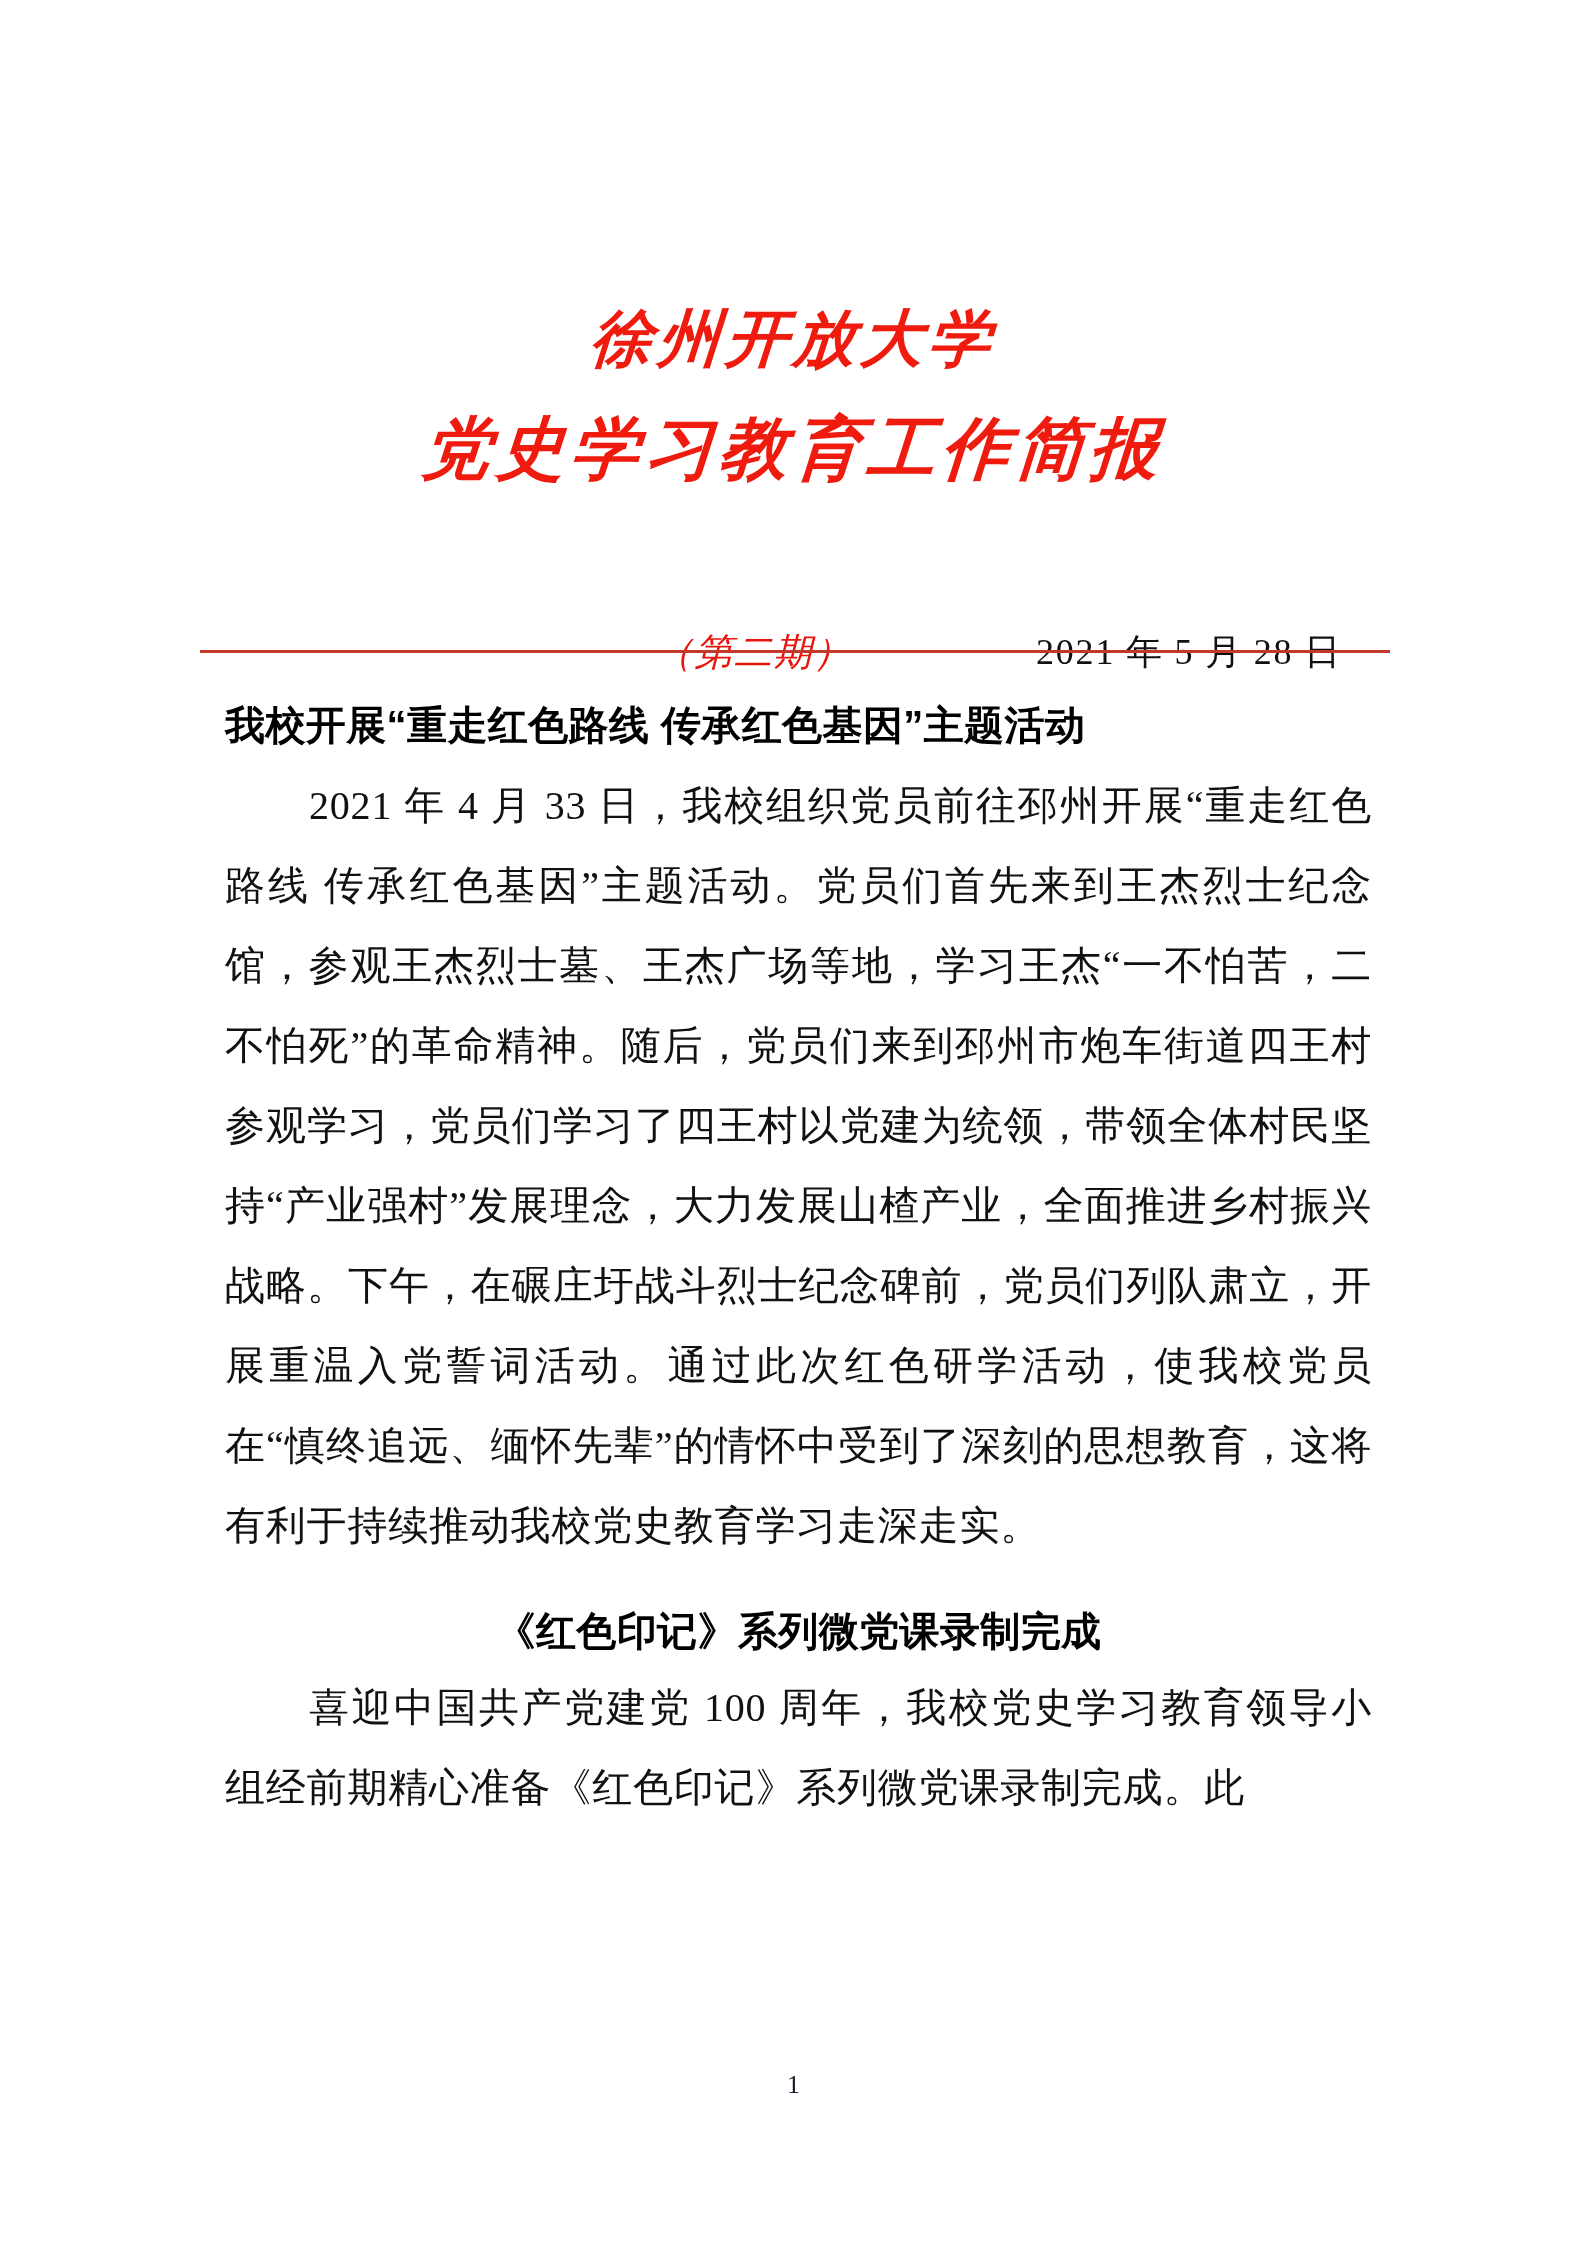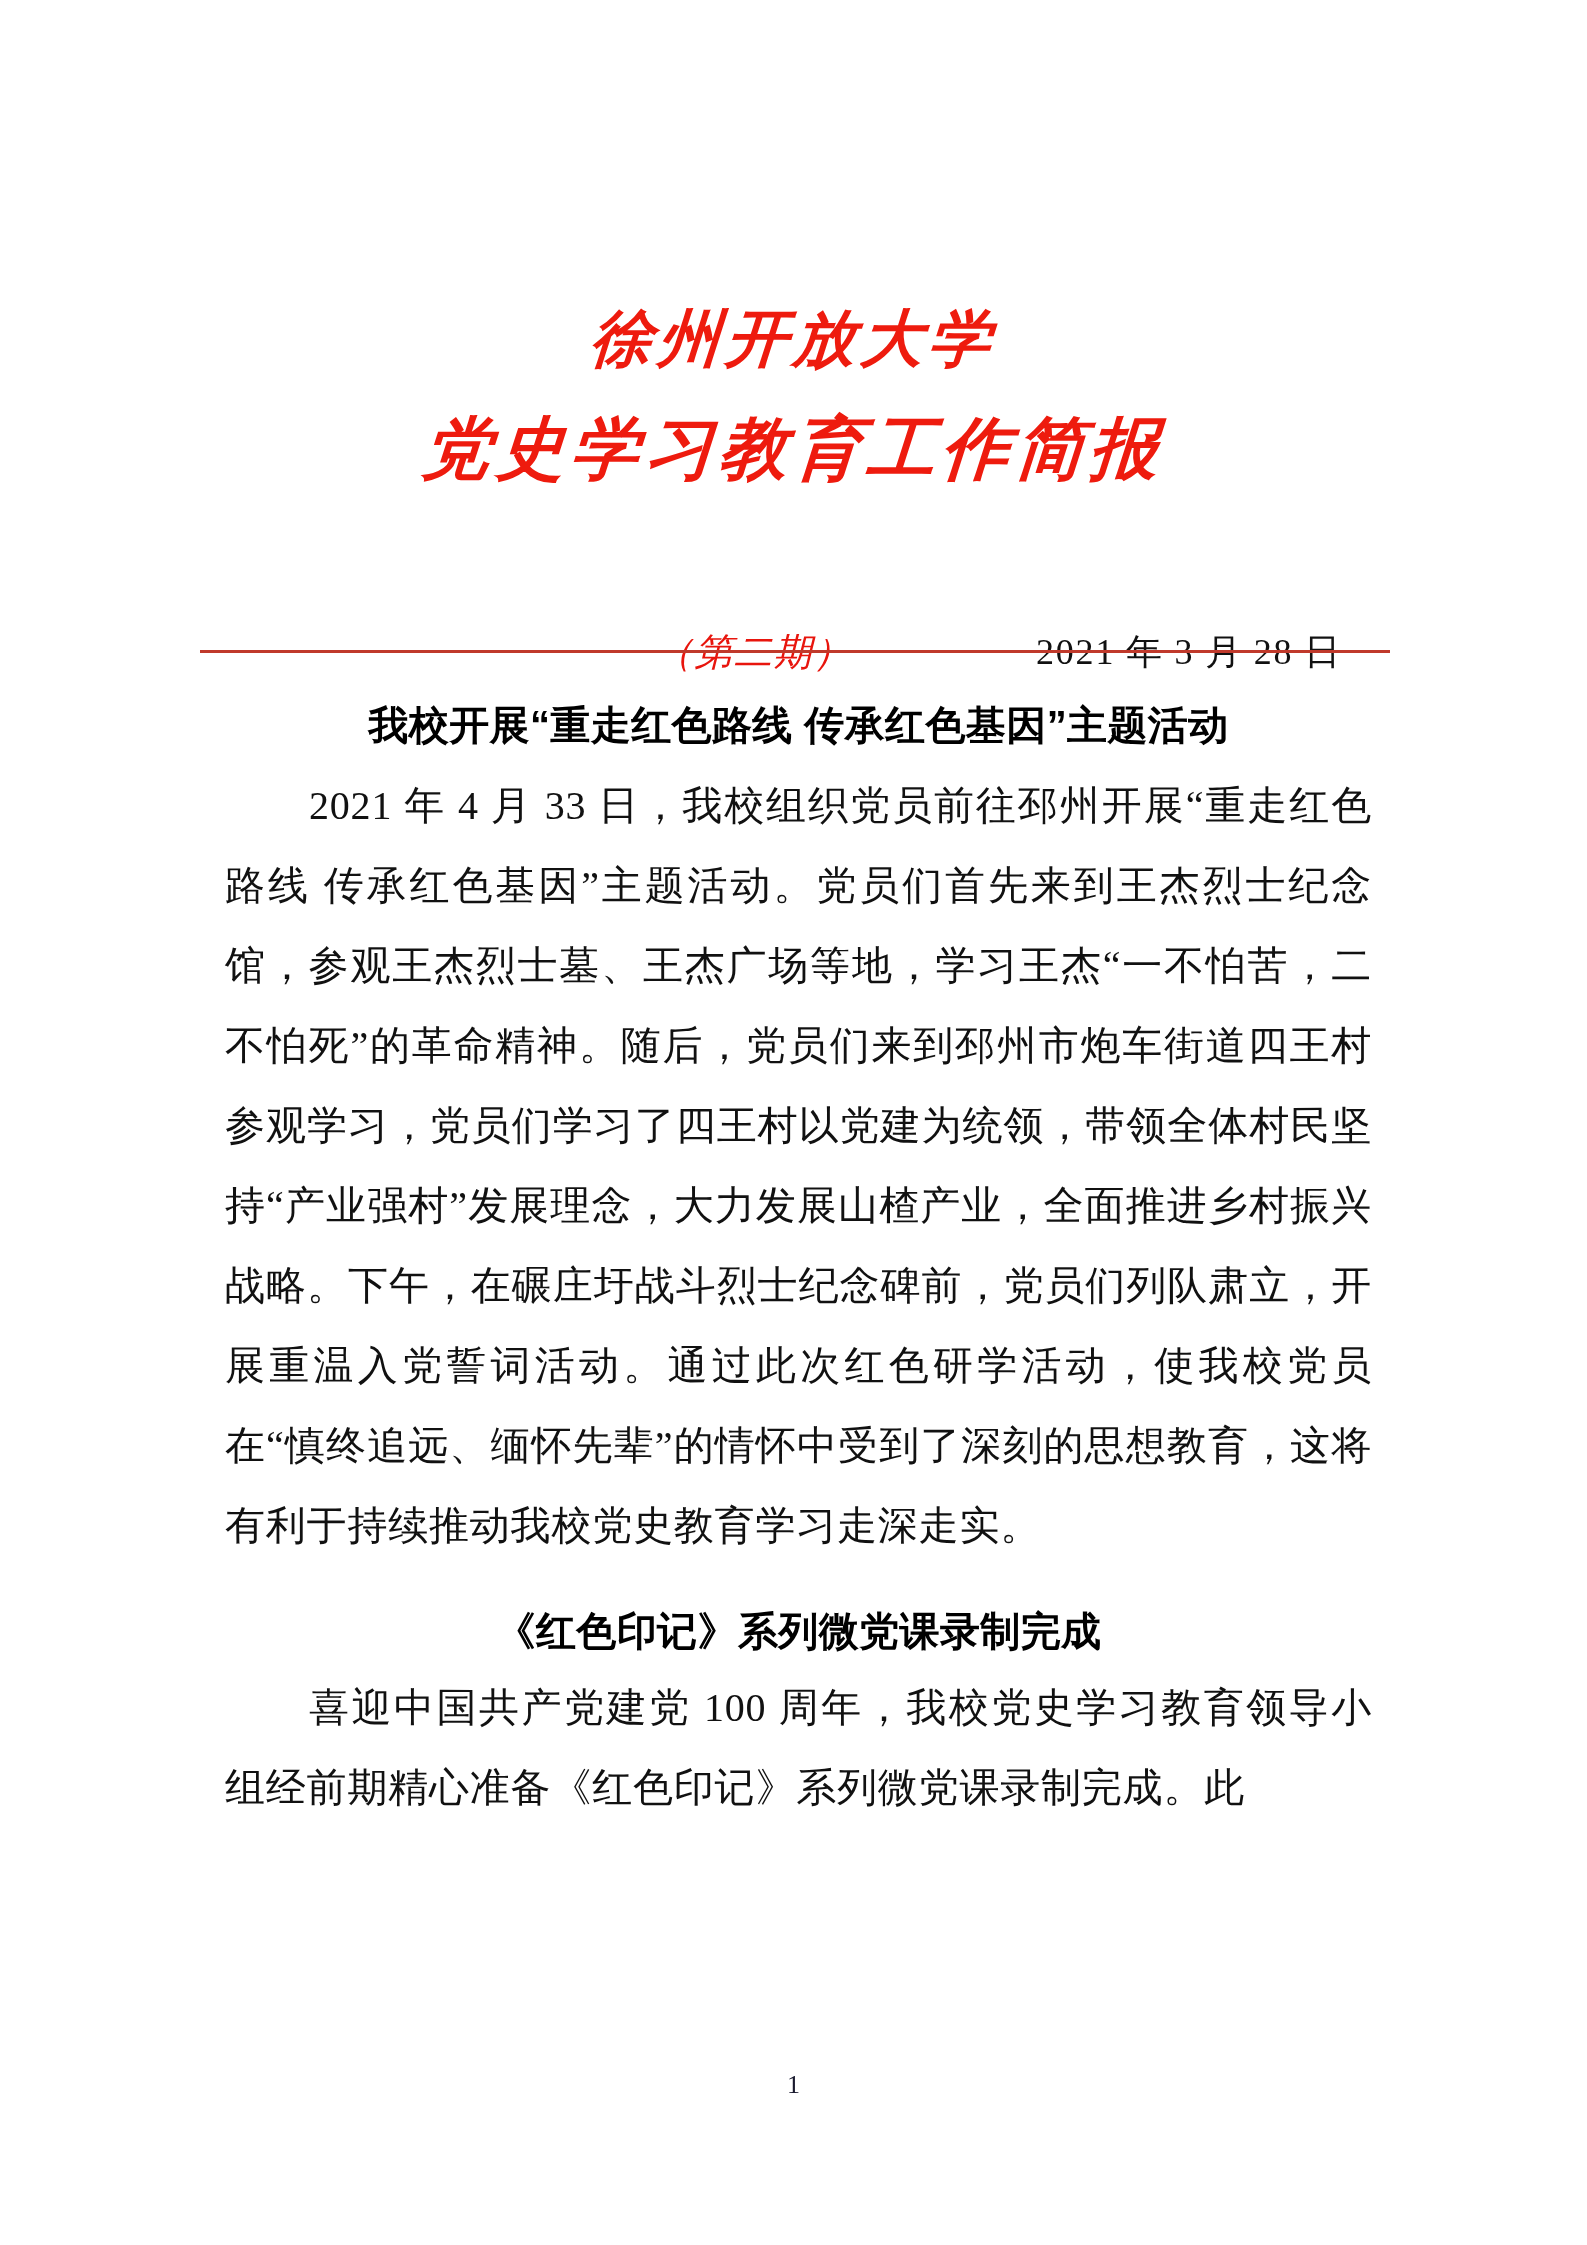--- a/index.html
+++ b/index.html
@@ -113,21 +113,21 @@
     line-height: 72px;
     font-weight: bold;
     font-family: "Liberation Serif", "DejaVu Serif", serif;
     letter-spacing: 0.06em;
     font-style: italic;
     margin: 0 0 6px 0;
     white-space: nowrap;
   }
 
   .article-title {
-    text-align: center;
+    text-align: left;
     color: #000000;
     font-size: 40px;
     line-height: 62px;
     font-weight: bold;
     font-family: "Liberation Sans", "DejaVu Sans", sans-serif;
     letter-spacing: 0.01em;
     margin: 18px 0 10px 0;
     white-space: nowrap;
   }
 
@@ -174,21 +174,21 @@
 
 <div class="page">
 
   <div class="masthead">
     <div class="masthead-line masthead-line-1">徐州开放大学</div>
     <div class="masthead-line masthead-line-2">党史学习教育工作简报</div>
   </div>
 
   <div class="issue-row">
     <div class="issue-no">（第二期）</div>
-    <div class="issue-date">2021 年 3 月 28 日</div>
+    <div class="issue-date">2021 年 5 月 28 日</div>
   </div>
 
   <div class="masthead-rule"></div>
 
   <div class="content">
 
 
     <h2 class="article-title">我校开展“重走红色路线 传承红色基因”主题活动</h2>
 
     <p class="body-par">2021 年 4 月 33 日，我校组织党员前往邳州开展“重走红色路线 传承红色基因”主题活动。党员们首先来到王杰烈士纪念馆，参观王杰烈士墓、王杰广场等地，学习王杰“一不怕苦，二不怕死”的革命精神。随后，党员们来到邳州市炮车街道四王村参观学习，党员们学习了四王村以党建为统领，带领全体村民坚持“产业强村”发展理念，大力发展山楂产业，全面推进乡村振兴战略。下午，在碾庄圩战斗烈士纪念碑前，党员们列队肃立，开展重温入党誓词活动。通过此次红色研学活动，使我校党员在“慎终追远、缅怀先辈”的情怀中受到了深刻的思想教育，这将有利于持续推动我校党史教育学习走深走实。</p>

